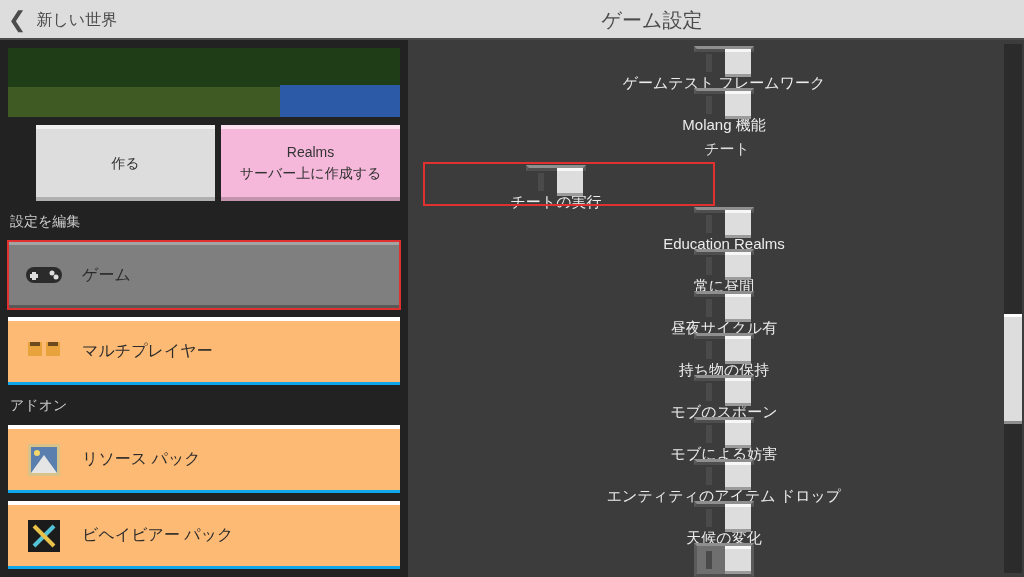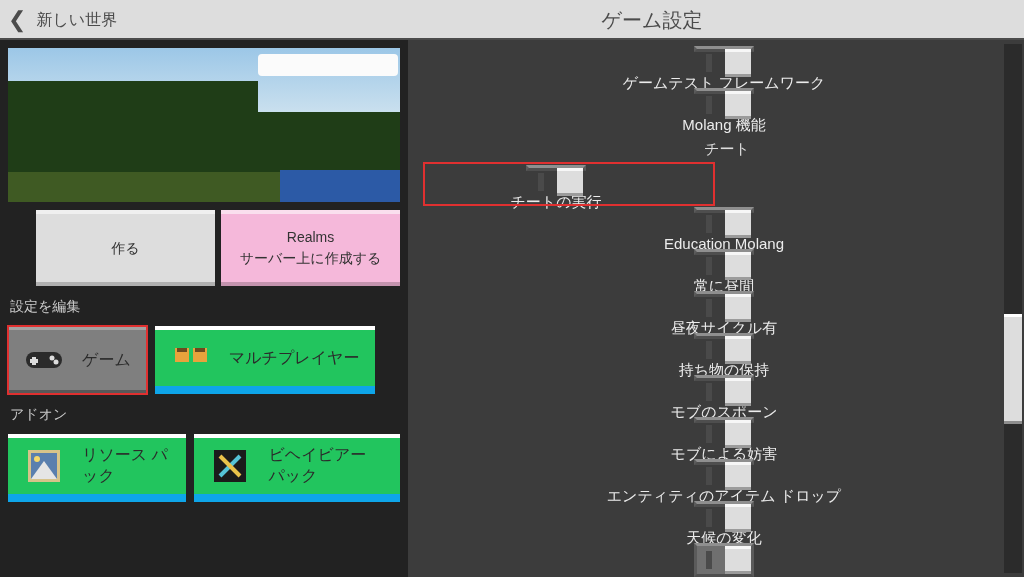--- a/index.html
+++ b/index.html
@@ -67,30 +67,30 @@
 
   .nav {
     height:68px; background:#7f7f7f;
     border-top:4px solid #a3a3a3;
     border-bottom:4px solid #595959;
     display:flex; align-items:center; gap:18px;
     padding:0 16px; cursor:pointer;
     font-size:16px; color:#2b2b2b;
   }
   .nav.light {
-    background:#22c55e;
+    background:#fdba74;
     border-top:4px solid #ffffff;
-    border-bottom:8px solid #0ea5e9;
+    border-bottom:3px solid #0ea5e9;
   }
   .nav.highlight { outline:2px solid #e03030; outline-offset:-1px; }
   .nav .ico { width:40px; height:40px; display:flex; align-items:center; justify-content:center; }
 
   
   .ico svg { width:40px; height:40px; }
-  .nav-list { display:flex; gap:8px; }
+  .nav-list { display:flex; flex-direction:column; gap:8px; }
 
   
   .scroll {
     position:absolute; right:2px; top:4px; bottom:4px; width:18px;
     display:flex; flex-direction:column;
   }
   .scroll-track{ flex:1; background:#2b2b2b; }
   .scroll-thumb{
     margin-top:270px; height:110px; background:#ddd;
     border-top:3px solid #fff; border-bottom:3px solid #8e8e8e;
@@ -250,21 +250,21 @@
             <div class="slot"></div>
             <div class="knob"></div>
           </div>
           <div class="tlabel">チートの実行</div>
         </div>
         <div class="toggle-row">
           <div class="switch off">
             <div class="slot"></div>
             <div class="knob"></div>
           </div>
-          <div class="tlabel">Education Molang</div>
+          <div class="tlabel">Education Realms</div>
         </div>
         <div class="toggle-row">
           <div class="switch off">
             <div class="slot"></div>
             <div class="knob"></div>
           </div>
           <div class="tlabel">常に昼間</div>
         </div>
         <div class="toggle-row">
           <div class="switch off">

